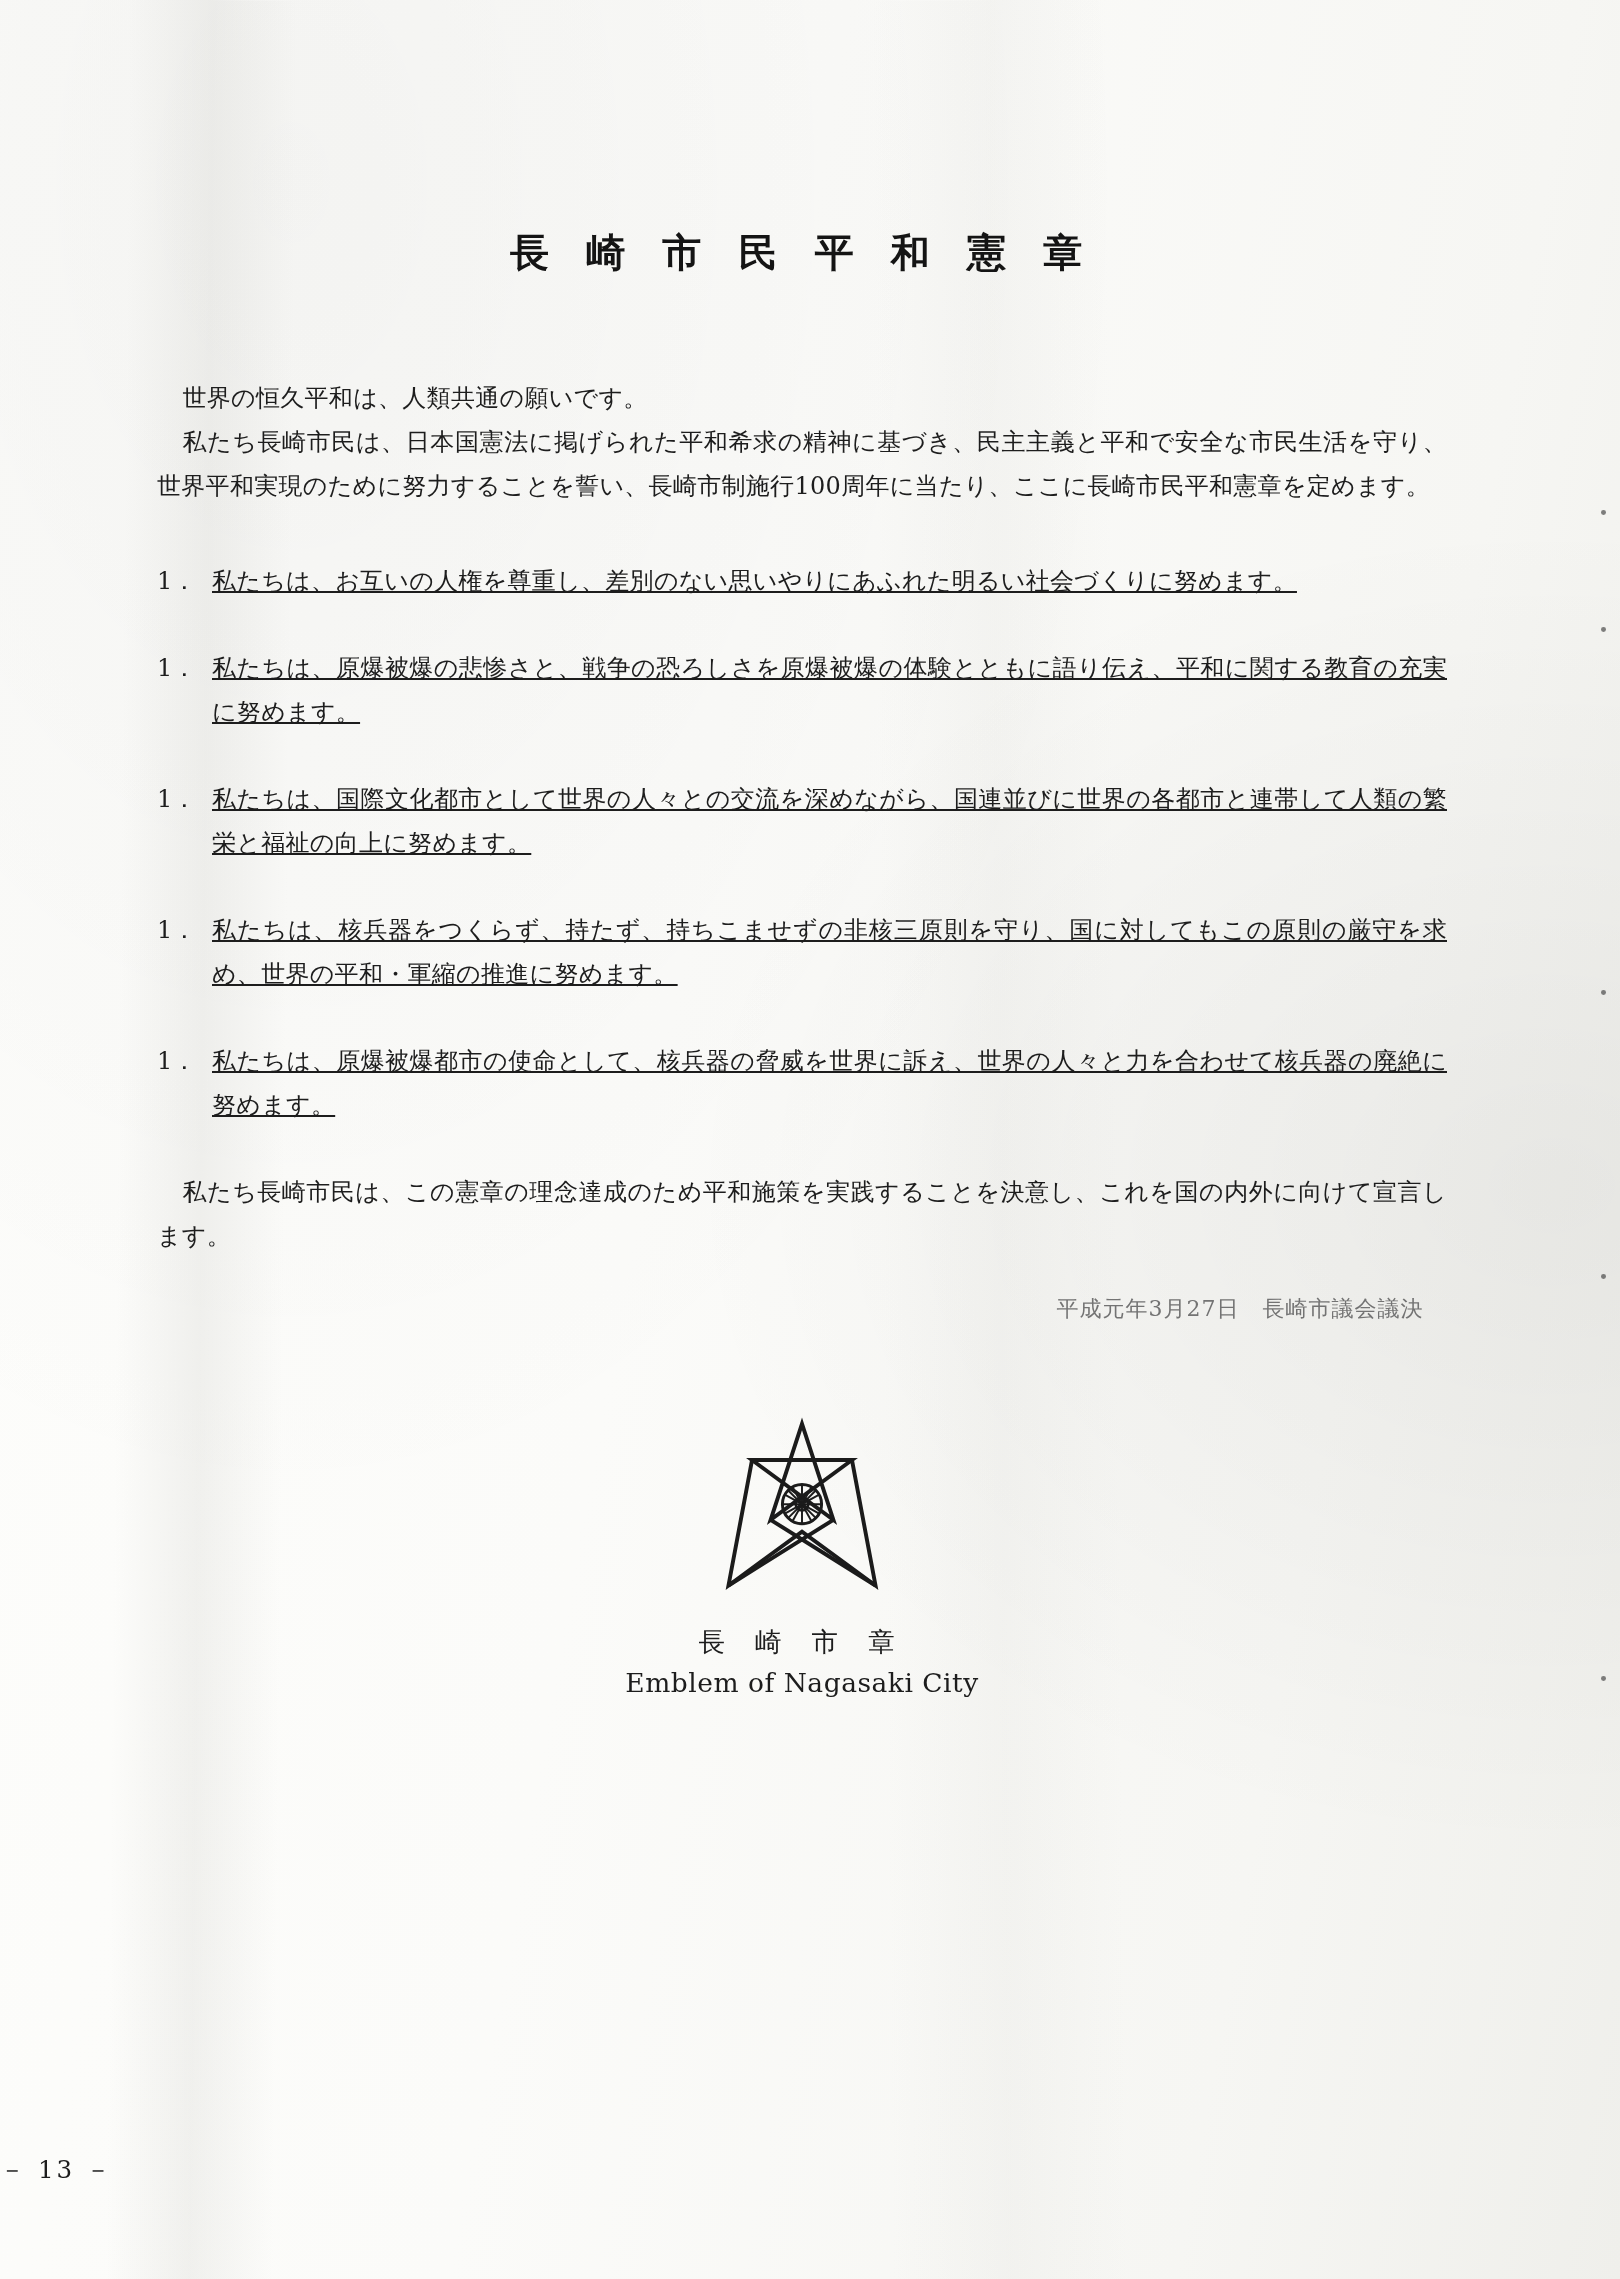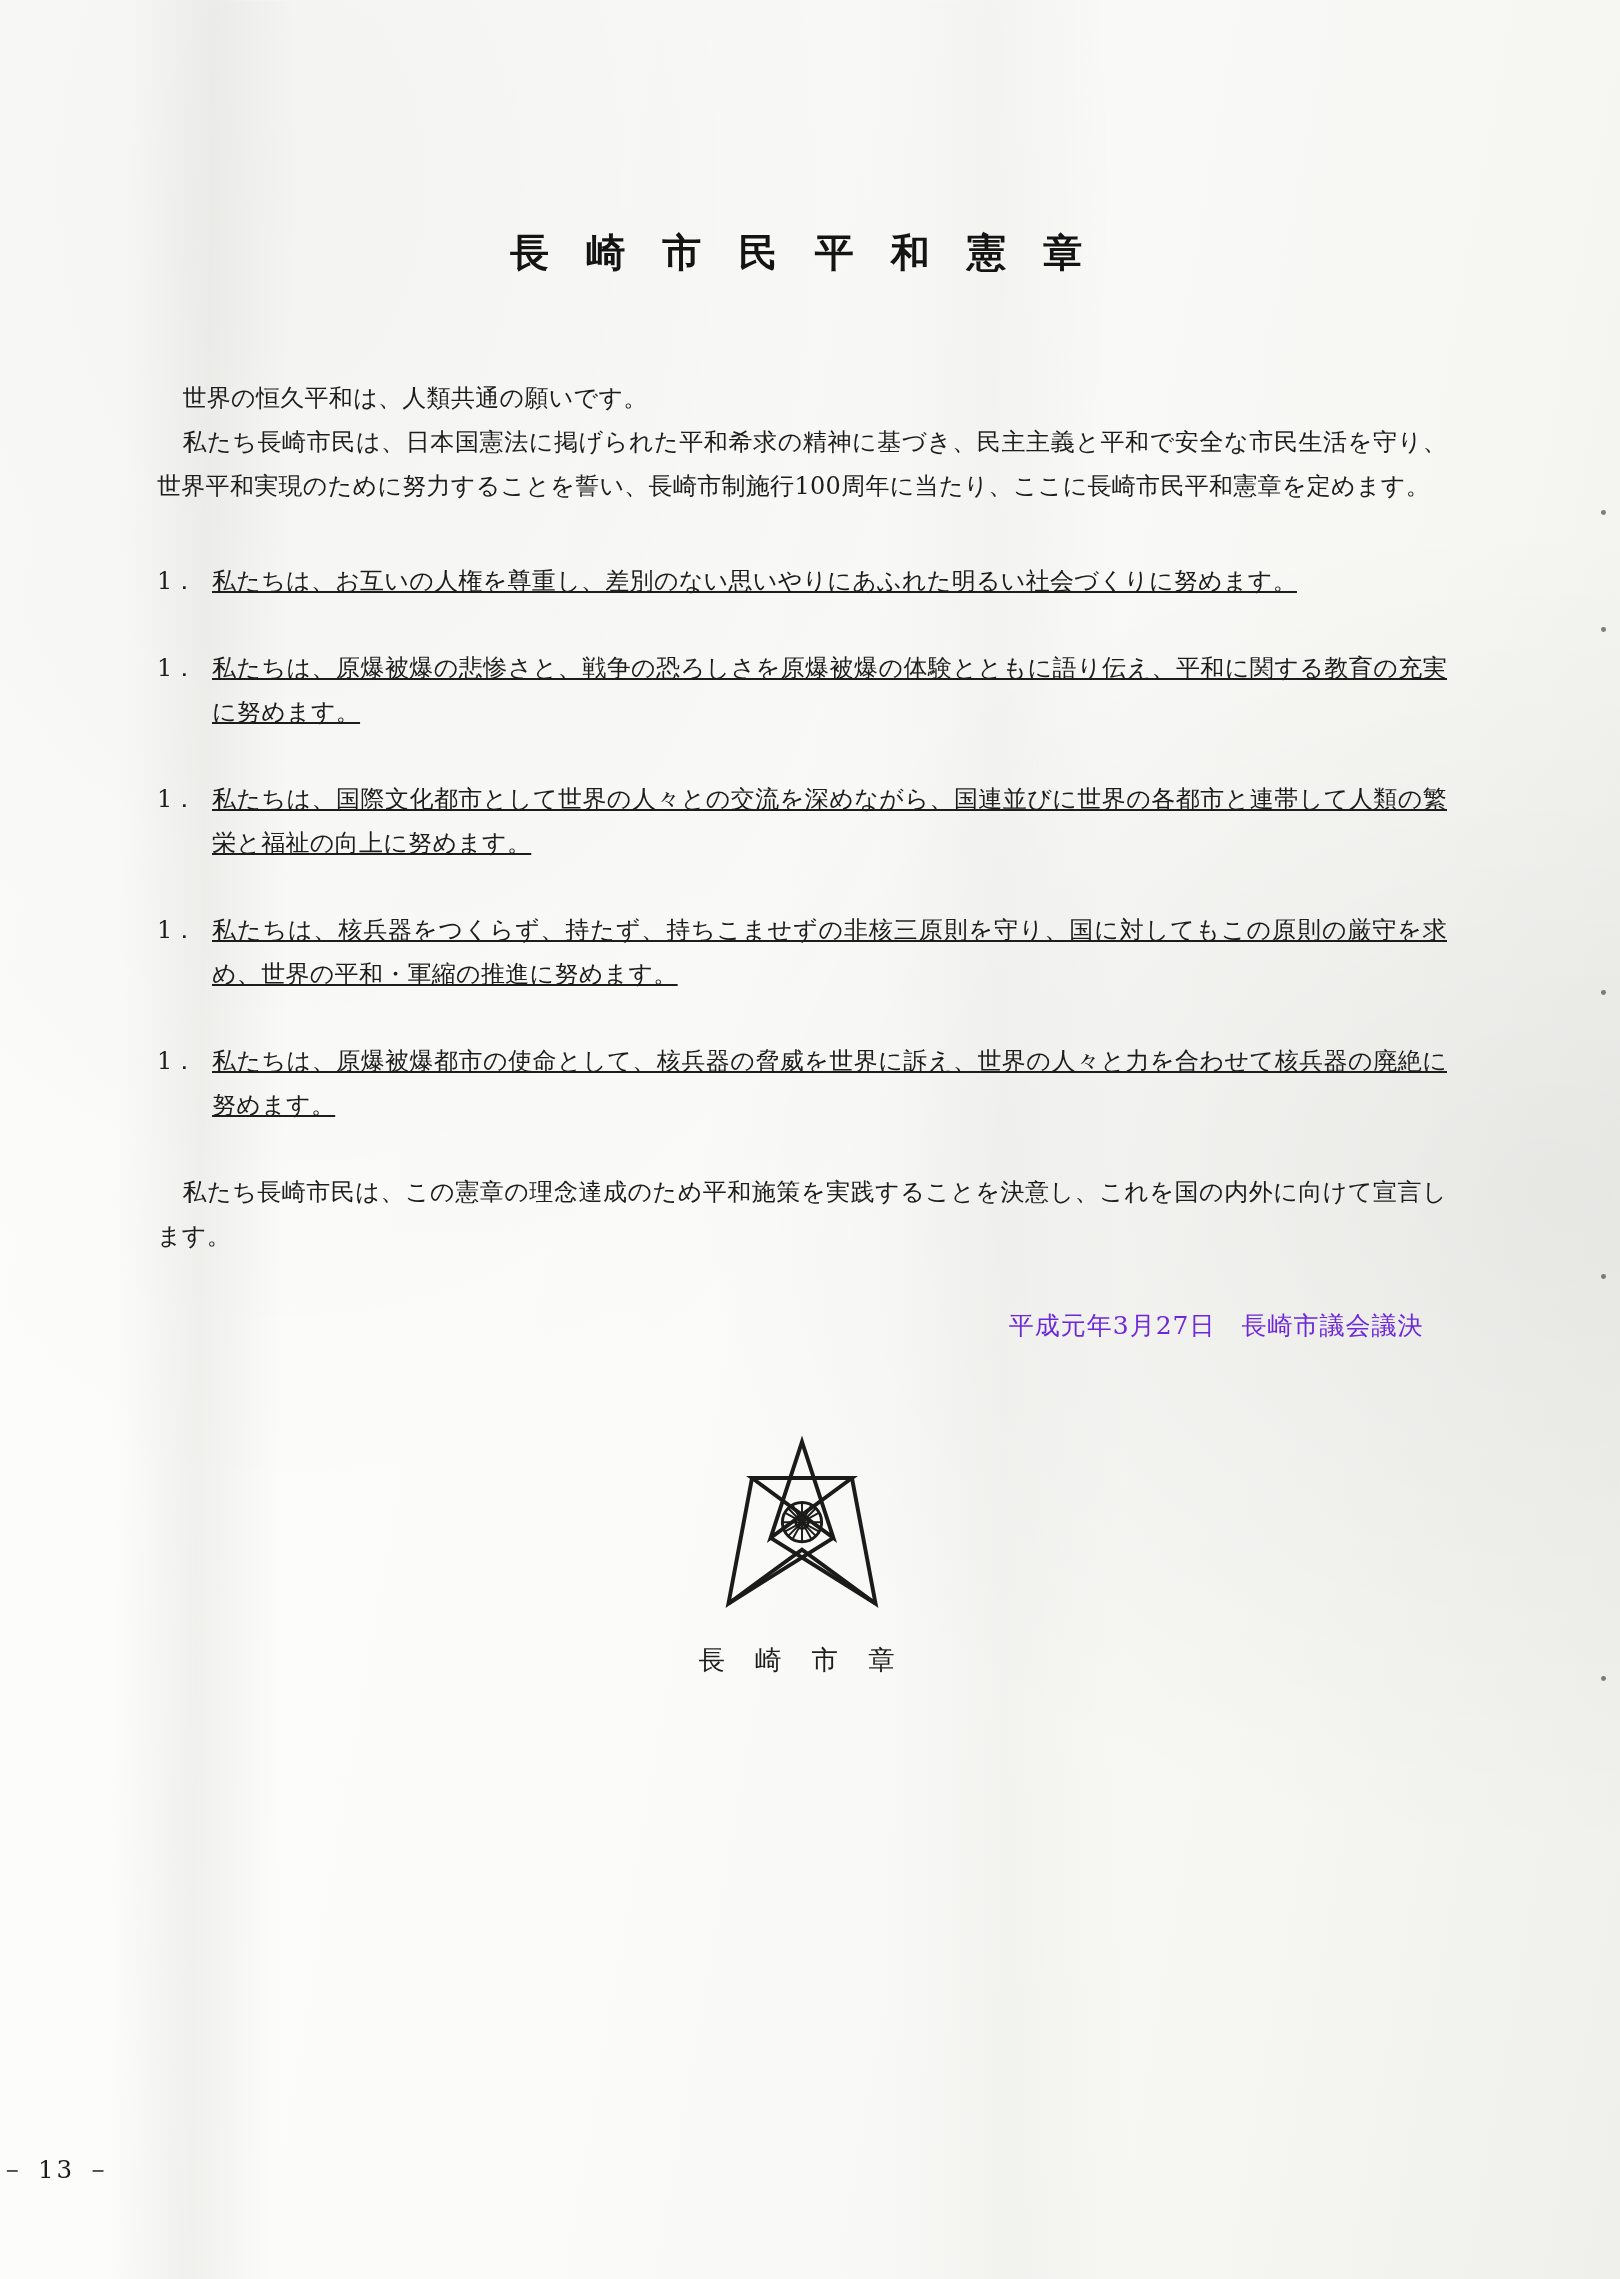--- a/index.html
+++ b/index.html
@@ -91,25 +91,25 @@
     flex: 1 1 auto;
     text-align: justify;
     text-justify: inter-character;
     letter-spacing: 0.3px;
     text-decoration: underline;
   }
 
   .closing { margin-top: 25.5px; }
 
   .signature {
-    margin-top: 51px;
+    margin-top: 36px;
     text-align: right;
-    font-size: 25px;
+    font-size: 22px;
     letter-spacing: 1px;
-    color: #6d28d9;
+    color: #737373;
     padding-right: 23.5px;
   }
 
   .emblem-wrap {
     margin-top: 90px;
     text-align: center;
   }
   .emblem-svg { display: block; margin: 0 auto; }
   .emblem-jp {
     margin-top: 13.7px;
@@ -207,18 +207,19 @@
         <line x1="85" y1="92" x2="125" y2="92"></line>
         <line x1="91" y1="78" x2="119" y2="106"></line>
         <line x1="119" y1="78" x2="91" y2="106"></line>
         <line x1="95" y1="74" x2="115" y2="110"></line>
         <line x1="115" y1="74" x2="95" y2="110"></line>
         <line x1="87" y1="82" x2="123" y2="102"></line>
         <line x1="87" y1="102" x2="123" y2="82"></line>
       </g>
     </svg>
     <div class="emblem-jp">長 崎 市 章</div>
+    <div class="emblem-en">Emblem of  Nagasaki City</div>
   </div>
 
 </div>
 
 <div class="folio">－ 13 －</div>
 
 
 </body></html>

